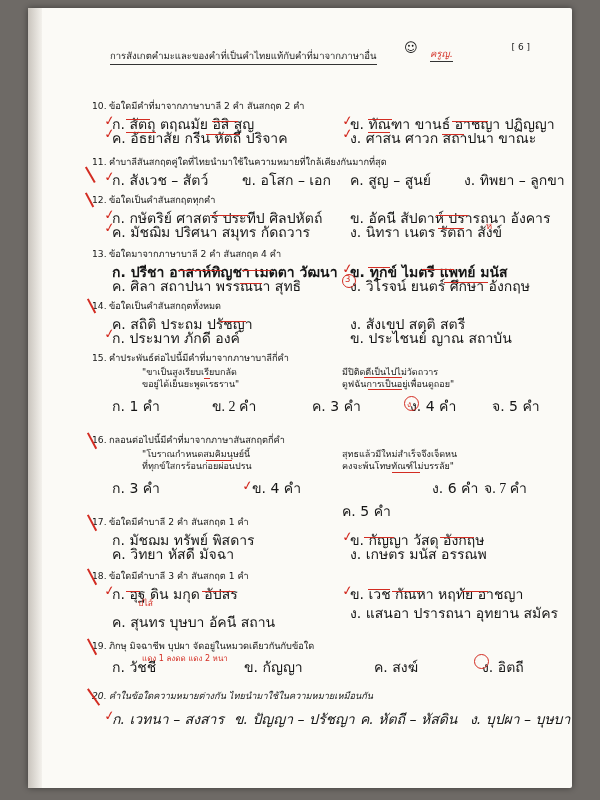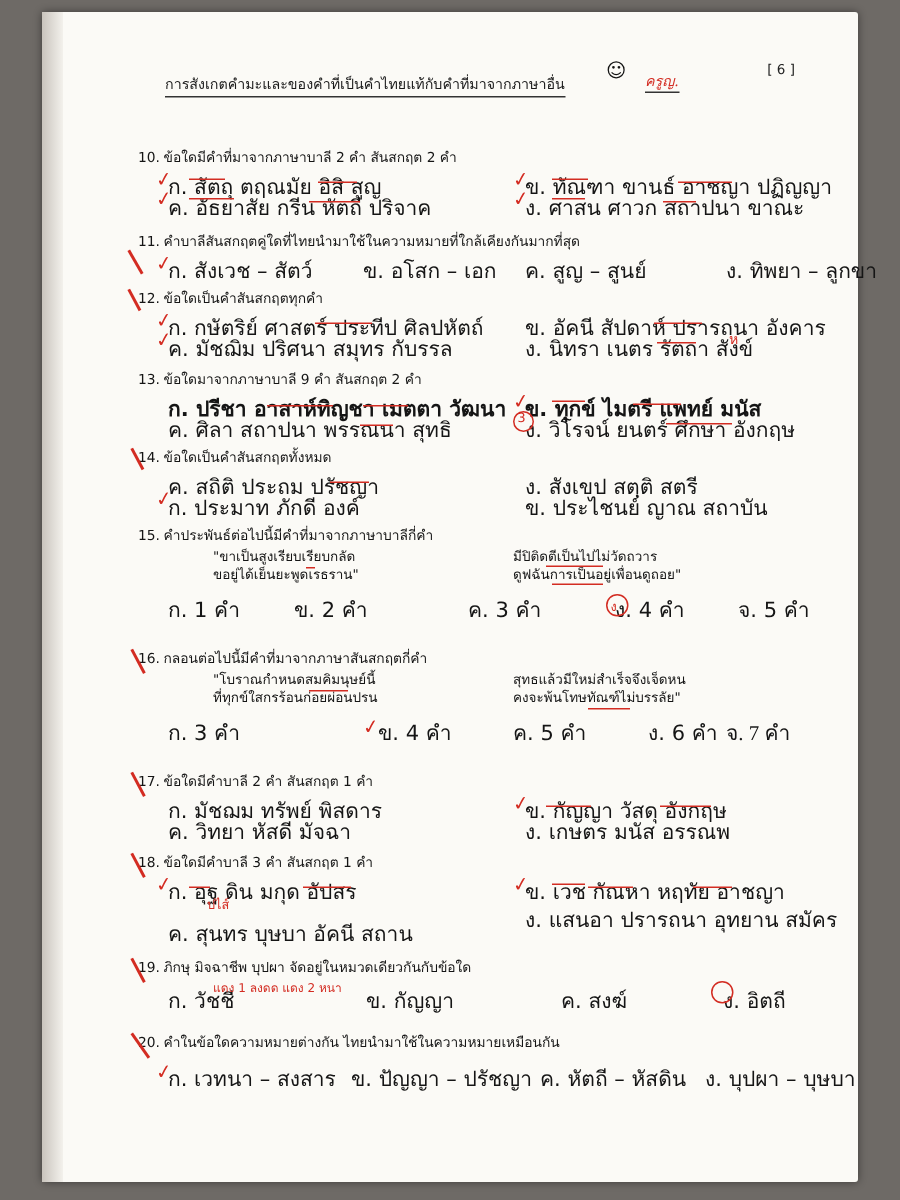--- a/index.html
+++ b/index.html
@@ -44,21 +44,21 @@
 
   
   .q{position:absolute;left:40px;width:452px;}
   .qline{font-size:9.2px;color:#151515;line-height:12px;white-space:nowrap;}
   .num{display:inline-block;min-width:17px;}
   .opts{position:relative;height:11px;margin-top:1px;}
   .opt{position:absolute;font-size:14px;color:#151515;white-space:nowrap;}
   .c1{left:20px;}
   .c2{left:150px;}
   .c3{left:258px;}
-  .c4{left:372px;margin-left:20px;}
+  .c4{left:372px;}
 
   
   .red{color:#d32c22;}
   .pen{position:absolute;color:#d32c22;font-size:9.4px;white-space:nowrap;}
   .pen-hand{font-family:"DejaVu Serif", serif;font-style:italic;}
   .circle{
     position:absolute;border:1.6px solid #d32c22;border-radius:50%;
   }
   .check{
     position:absolute;color:#d32c22;font-size:13px;font-weight:bold;
@@ -130,35 +130,35 @@
 
     <div class="q" style="top:186px;">
       <div class="qline">
         <span class="num">12.</span><span>ข้อใดเป็นคำสันสกฤตทุกคำ</span>
       </div>
       <div class="opts" style="height:13px;">
         <span class="opt c1"><span>ก.</span> <span>กษัตริย์ ศาสตร์ ประทีป ศิลปหัตถ์</span></span>
         <span class="opt c3"><span>ข.</span> <span>อัคนี สัปดาห์ ปรารถนา อังคาร</span></span>
       </div>
       <div class="opts" style="height:13px;">
-        <span class="opt c1"><span>ค.</span> <span>มัชฌิม ปริศนา สมุทร กับรรล</span></span>
+        <span class="opt c1"><span>ค.</span> <span>มัชฌิม ปริศนา สมุทร กัดถวาร</span></span>
         <span class="opt c3"><span>ง.</span> <span>นิทรา เนตร รัตถา สังข์</span></span>
       </div>
       <span class="slash" style="left:-6px;top:-2px;width:16px;transform:rotate(62deg);"></span>
       <span class="check" style="left:12px;top:13px;">✓</span>
       <span class="check" style="left:12px;top:26px;">✓</span>
       <span class="strike" style="left:118px;top:21px;width:38px;"></span>
       <span class="strike" style="left:344px;top:21px;width:32px;"></span>
       <span class="strike" style="left:346px;top:34px;width:26px;"></span>
       <span class="pen" style="left:394px;top:24px;">ห</span>
     </div>
 
     <div class="q" style="top:240px;">
       <div class="qline">
-        <span class="num">13.</span><span>ข้อใดมาจากภาษาบาลี 9 คำ สันสกฤต 2 คำ</span>
+        <span class="num">13.</span><span>ข้อใดมาจากภาษาบาลี 2 คำ สันสกฤต 4 คำ</span>
       </div>
       <div class="opts" style="height:13px;font-weight:bold;">
         <span class="opt c1"><span>ก.</span> <span>ปรีชา อาสาห์ทิญชา เมตตา วัฒนา</span></span>
         <span class="opt c3"><span>ข.</span> <span>ทุกข์ ไมตรี แพทย์ มนัส</span></span>
       </div>
       <div class="opts" style="height:13px;">
         <span class="opt c1"><span>ค.</span> <span>ศิลา สถาปนา พรรณนา สุทธิ</span></span>
         <span class="opt c3"><span>ง.</span> <span>วิโรจน์ ยนตร์ ศึกษา อังกฤษ</span></span>
       </div>
       <span class="check" style="left:250px;top:13px;">✓</span>
@@ -194,21 +194,21 @@
         <span class="num">15.</span><span>คำประพันธ์ต่อไปนี้มีคำที่มาจากภาษาบาลีกี่คำ</span>
       </div>
       <div style="position:relative;height:28px;margin-top:2px;">
         <span class="passage pcol" style="left:50px;top:0;white-space:pre;">"ขาเป็นสูงเรียบเรียบกลัด
 ขอยู่ได้เย็นยะพูดเรธราน"</span>
         <span class="passage pcol red" style="left:250px;top:0;white-space:pre;">มีปิติดตีเป็นไปไม่วัดถวาร
 ดูฟฉันการเป็นอยู่เพื่อนดูถอย"</span>
       </div>
       <div class="opts" style="height:13px;">
         <span class="opt c1"><span>ก.</span> <span>1 คำ</span></span>
-        <span class="opt" style="left:104px;"><span>ข.</span> <span>2 คำ</span></span>
+        <span class="opt" style="left:120px;font-family:Liberation Serif, serif;"><span>ข.</span> <span>2 คำ</span></span>
         <span class="opt" style="left:220px;"><span>ค.</span> <span>3 คำ</span></span>
         <span class="opt" style="left:318px;"><span>ง.</span> <span>4 คำ</span></span>
         <span class="opt" style="left:400px;"><span>จ.</span> <span>5 คำ</span></span>
       </div>
       <span class="circle" style="left:312px;top:44px;width:13px;height:13px;"></span>
       <span class="pen" style="left:315px;top:45px;font-size:8.5px;">ง</span>
       <span class="strike" style="left:112px;top:26px;width:6px;"></span>
       <span class="strike" style="left:272px;top:25px;width:38px;"></span>
       <span class="strike" style="left:276px;top:37px;width:34px;"></span>
     </div>
@@ -219,21 +219,21 @@
       </div>
       <div style="position:relative;height:28px;margin-top:2px;">
         <span class="passage pcol" style="left:50px;top:0;white-space:pre;">"โบราณกำหนดสมคิมนุษย์นี้
 ที่ทุกข์ใสกรร้อนก่อยผ่อนปรน</span>
         <span class="passage pcol" style="left:250px;top:0;white-space:pre;">สุทธแล้วมีใหม่สำเร็จจึงเจ็ดหน
 คงจะพ้นโทษทัณฑ์ไม่บรรลัย"</span>
       </div>
       <div class="opts" style="height:13px;">
         <span class="opt c1"><span>ก.</span> <span>3 คำ</span></span>
         <span class="opt" style="left:160px;"><span>ข.</span> <span>4 คำ</span></span>
-        <span class="opt" style="left:250px;"><span>ค.</span> <span>5 คำ</span></span>
+        <span class="opt" style="left:250px;margin-top:23px;"><span>ค.</span> <span>5 คำ</span></span>
         <span class="opt" style="left:340px;"><span>ง.</span> <span>6 คำ</span></span>
         <span class="opt" style="left:392px;font-family:Liberation Serif, serif;"><span>จ.</span> <span>7 คำ</span></span>
       </div>
       <span class="slash" style="left:-4px;top:-2px;width:18px;transform:rotate(62deg);"></span>
       <span class="check" style="left:150px;top:44px;">✓</span>
       <span class="strike" style="left:114px;top:26px;width:26px;"></span>
       <span class="strike" style="left:300px;top:38px;width:28px;"></span>
     </div>
 
     <div class="q" style="top:508px;">
@@ -285,21 +285,21 @@
         <span class="opt c1"><span>ก.</span> <span>วัชชี</span></span>
         <span class="opt" style="left:152px;"><span>ข.</span> <span>กัญญา</span></span>
         <span class="opt" style="left:282px;"><span>ค.</span> <span>สงฆ์</span></span>
         <span class="opt" style="left:390px;"><span>ง.</span> <span>อิตถี</span></span>
       </div>
       <span class="pen" style="left:50px;top:12px;font-size:8px;">แดง 1 ลงดด  แดง 2 หนา</span>
       <span class="circle" style="left:382px;top:14px;width:13px;height:13px;"></span>
       <span class="slash" style="left:-4px;top:-2px;width:18px;transform:rotate(62deg);"></span>
     </div>
 
-    <div class="q" style="top:682px;">
+    <div class="q" style="top:682px;font-style:italic;">
       <div class="qline">
         <span class="num">20.</span><span>คำในข้อใดความหมายต่างกัน ไทยนำมาใช้ในความหมายเหมือนกัน</span>
       </div>
       <div class="opts" style="height:15px;margin-top:6px;">
         <span class="opt c1"><span>ก.</span> <span>เวทนา – สงสาร</span></span>
         <span class="opt" style="left:142px;"><span>ข.</span> <span>ปัญญา – ปรัชญา</span></span>
         <span class="opt" style="left:268px;"><span>ค.</span> <span>หัตถี – หัสดิน</span></span>
         <span class="opt" style="left:378px;"><span>ง.</span> <span>บุปผา – บุษบา</span></span>
       </div>
       <span class="slash" style="left:-4px;top:-2px;width:20px;transform:rotate(55deg);"></span>

